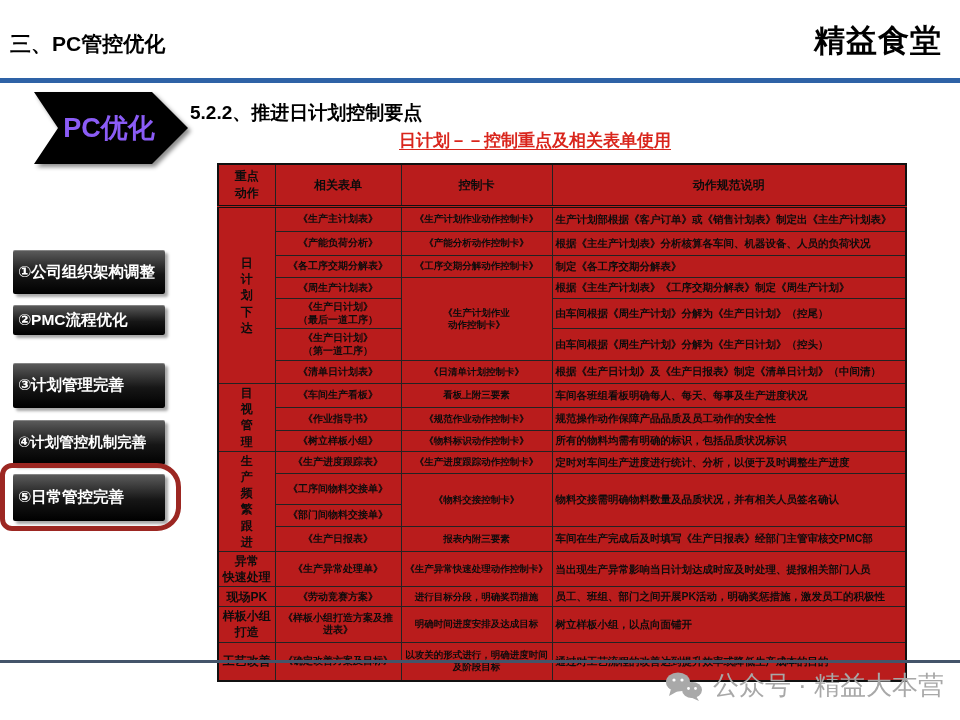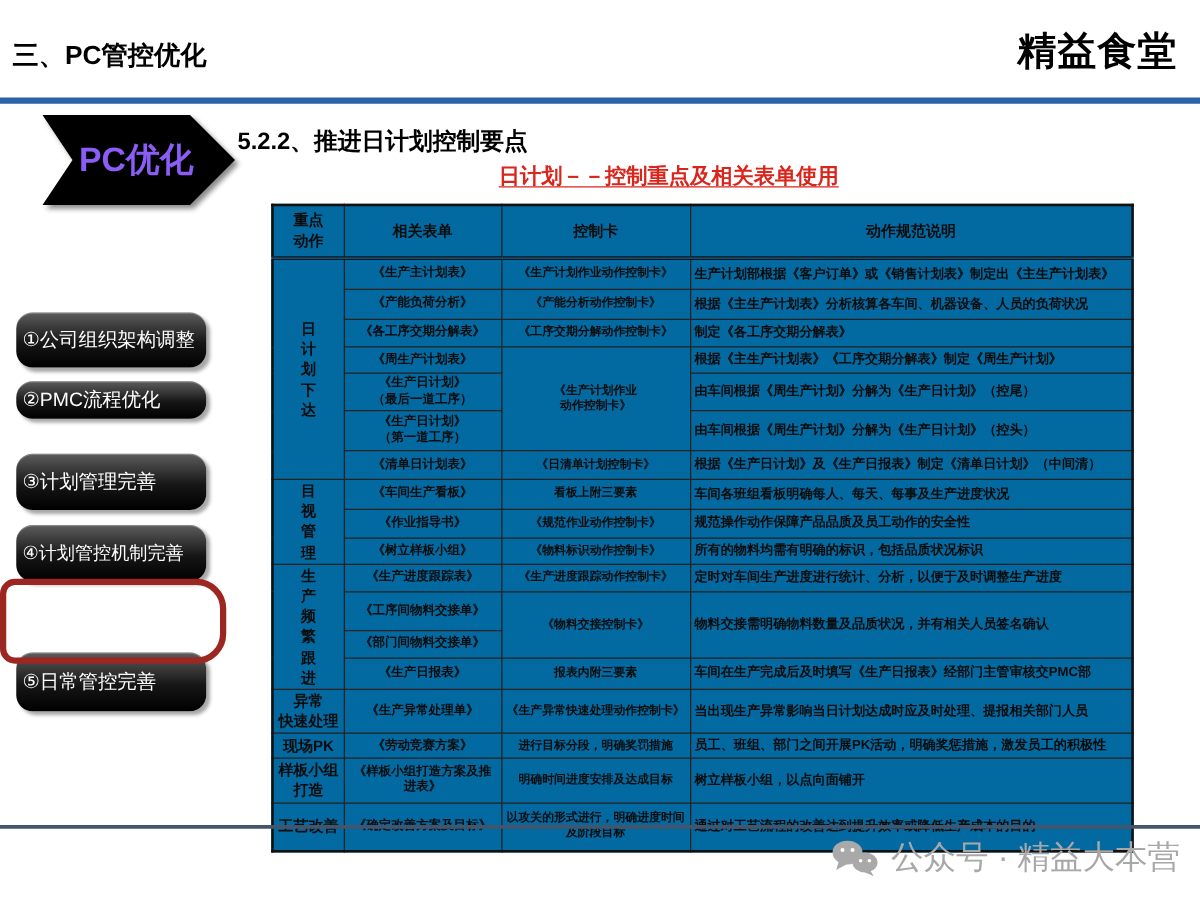--- a/index.html
+++ b/index.html
@@ -15,37 +15,37 @@
   .banner{position:absolute;left:6px;top:90px;width:182px;height:76px;}
   .banner svg{position:absolute;left:0;top:0;filter:drop-shadow(3px 3px 2px rgba(0,0,0,.45));}
   .banner-label{position:absolute;left:48px;top:0;width:110px;height:76px;display:flex;align-items:center;justify-content:center;color:#8b5cf6;font-size:27px;font-weight:900;}
   
   .subsection-title{position:absolute;left:190px;top:100px;font-size:19px;font-weight:900;color:#000;}
   .table-title{position:absolute;left:300px;top:129px;width:470px;text-align:center;color:#d9251c;font-size:17px;font-weight:900;text-decoration:underline;text-underline-offset:3px;}
   
   .side-btn{
     position:absolute;left:13px;width:152px;box-sizing:border-box;
     background:linear-gradient(180deg,#5d5d5d 0%,#161616 55%,#000 100%);
-    color:#fff;font-weight:400;font-size:15.5px;display:flex;align-items:center;
-    padding-left:5px;border-radius:13px;
+    color:#fff;font-weight:700;font-size:15.5px;display:flex;align-items:center;
+    padding-left:5px;border-radius:2px;
     box-shadow:3px 3px 3px rgba(0,0,0,.35), inset 0 1px 0 rgba(255,255,255,.25);
   }
   .btn-1{top:250px;height:44px;}
   .btn-2{top:305px;height:30px;}
   .btn-3{top:363px;height:45px;}
   .btn-4{top:420px;height:45px;font-size:14.5px;}
-  .btn-5{top:474px;height:47px;margin-top:48px;}
+  .btn-5{top:474px;height:47px;}
   .highlight-ring{
     position:absolute;left:0;top:463px;width:181px;height:68px;box-sizing:border-box;
     border:5px solid #9c2722;border-radius:12px 24px 24px 12px;z-index:5;
   }
   
   .ctl-table{
     position:absolute;left:217px;top:163px;width:688px;
-    border-collapse:collapse;table-layout:fixed;background:#0369a1;
+    border-collapse:collapse;table-layout:fixed;background:#b91c1c;
     border:2px solid #111;
   }
   .ctl-table th,.ctl-table td{
     border:1px solid #222;padding:1px 3px;vertical-align:middle;
     white-space:pre-line;font-weight:bold;color:#0c0c0c;overflow:hidden;
   }
   .ctl-table thead th{font-size:12px;text-align:center;border-bottom:3px double #111;height:38px;}
   .group-label{font-size:12px;text-align:center;line-height:1.35;}
   .col-form{font-size:10px;text-align:center;line-height:1.25;}
   .col-card{font-size:9.5px;text-align:center;line-height:1.3;}

